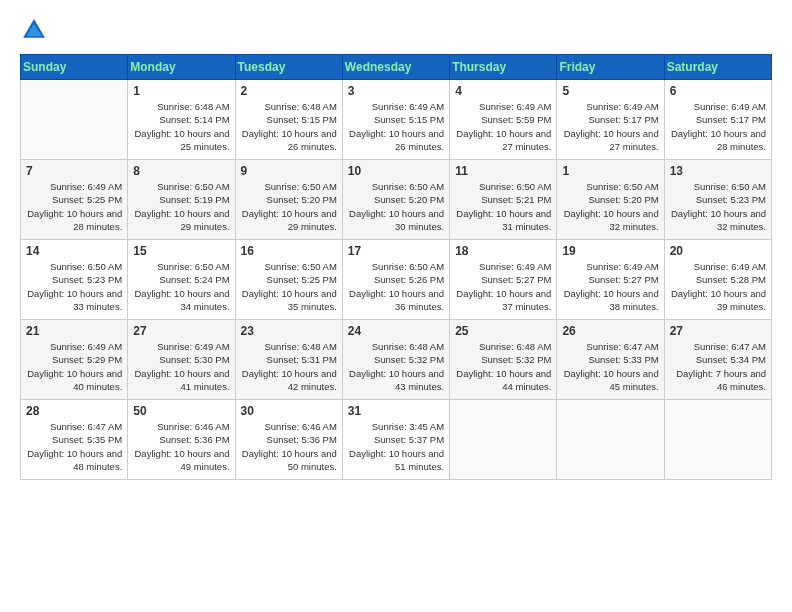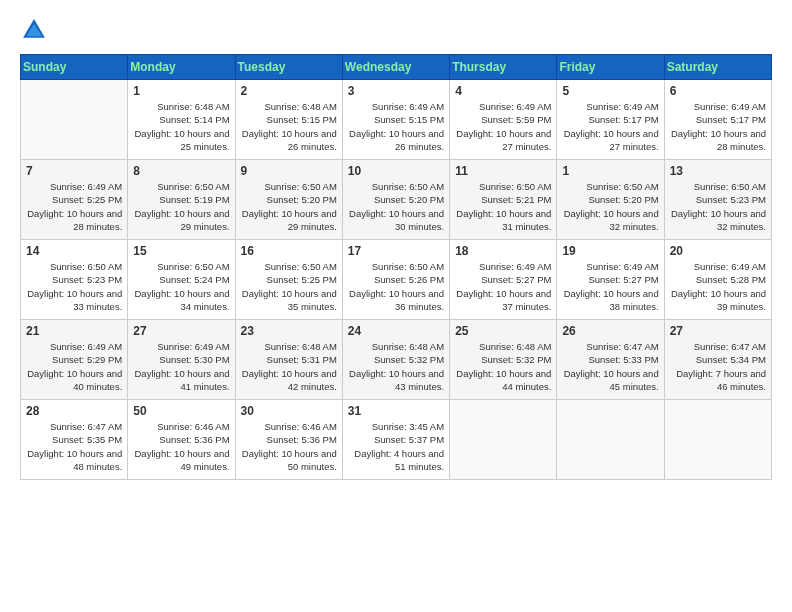--- a/index.html
+++ b/index.html
@@ -260,21 +260,21 @@
           <td>
             <span class="day-number">50</span>
             <div class="day-info"><span>Sunrise: 6:46 AM</span><br><span>Sunset: 5:36 PM</span><br><span>Daylight: 10 hours and 49 minutes.</span></div>
           </td>
           <td>
             <span class="day-number">30</span>
             <div class="day-info"><span>Sunrise: 6:46 AM</span><br><span>Sunset: 5:36 PM</span><br><span>Daylight: 10 hours and 50 minutes.</span></div>
           </td>
           <td>
             <span class="day-number">31</span>
-            <div class="day-info"><span>Sunrise: 3:45 AM</span><br><span>Sunset: 5:37 PM</span><br><span>Daylight: 4 hours and 51 minutes.</span></div>
+            <div class="day-info"><span>Sunrise: 3:45 AM</span><br><span>Sunset: 5:37 PM</span><br><span>Daylight: 10 hours and 51 minutes.</span></div>
           </td>
           <td class="empty-cell"></td>
           <td class="empty-cell"></td>
           <td class="empty-cell"></td>
         </tr>
       </tbody>
   </table>
 </div>
 
 </body></html>

